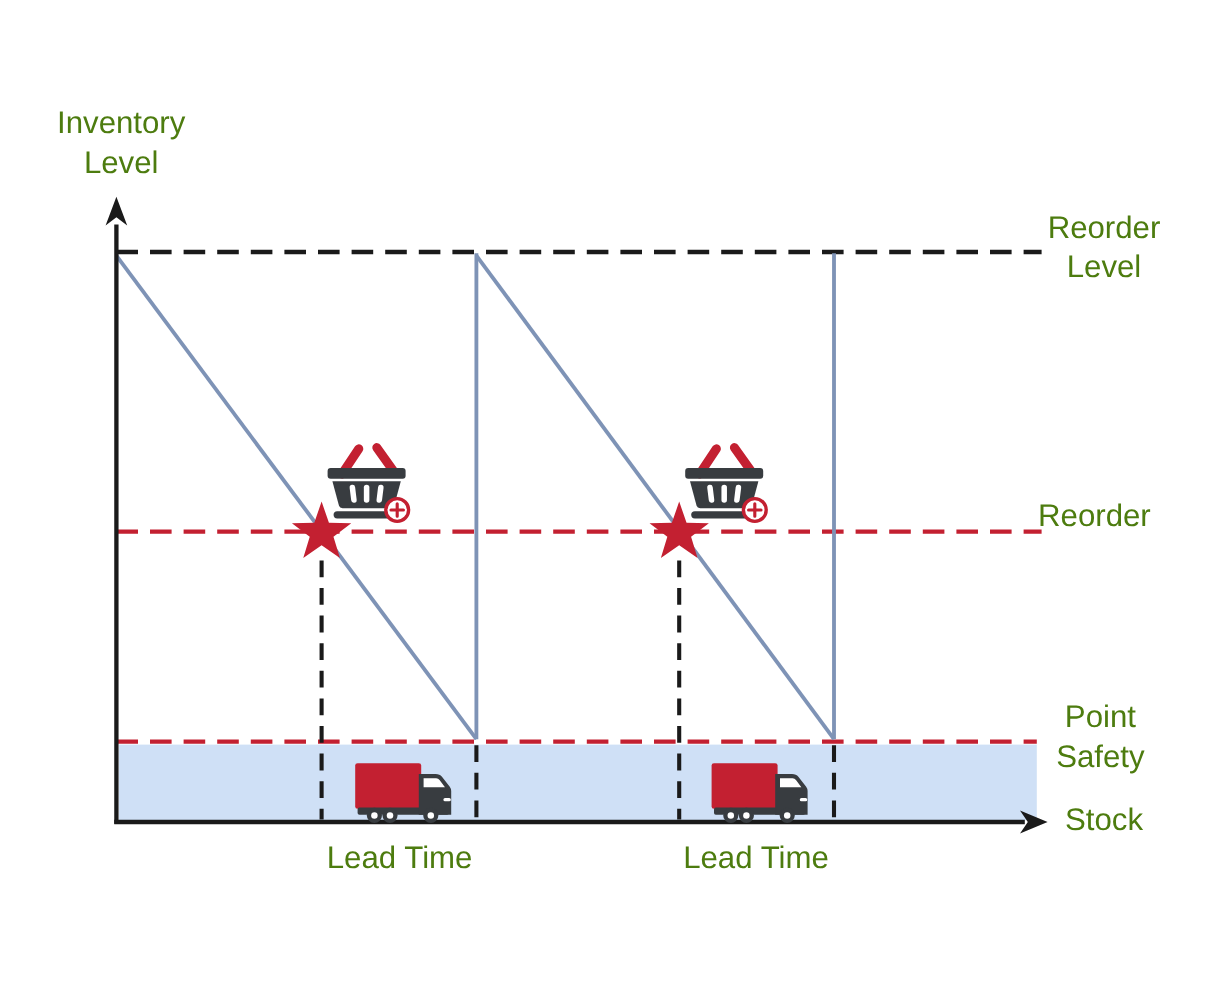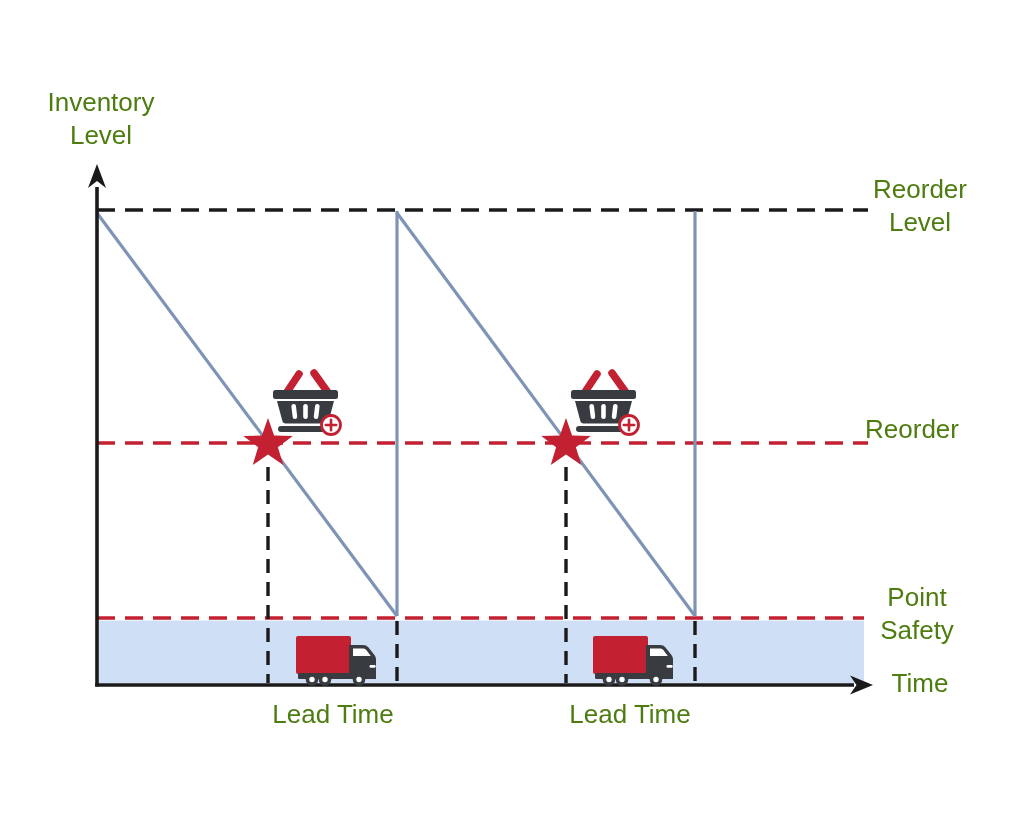--- a/index.html
+++ b/index.html
@@ -100,19 +100,19 @@
 
   <div class="lbl" style="left:850px; top:413px; width:124px;">
     <div>Reorder</div>
   </div>
 
   <div class="lbl" style="left:857px; top:581px; width:120px;">
     <div>Point</div>
     <div>Safety</div>
   </div>
 
-  <div class="lbl" style="left:884px; top:667px; width:72px;">Time</div>
+  <div class="lbl" style="left:884px; top:667px; width:72px;">Stock</div>
 
   <div class="lbl" style="left:263px; top:698px; width:140px;">Lead Time</div>
 
   <div class="lbl" style="left:560px; top:698px; width:140px;">Lead Time</div>
 
 </div>
 
 </body></html>

